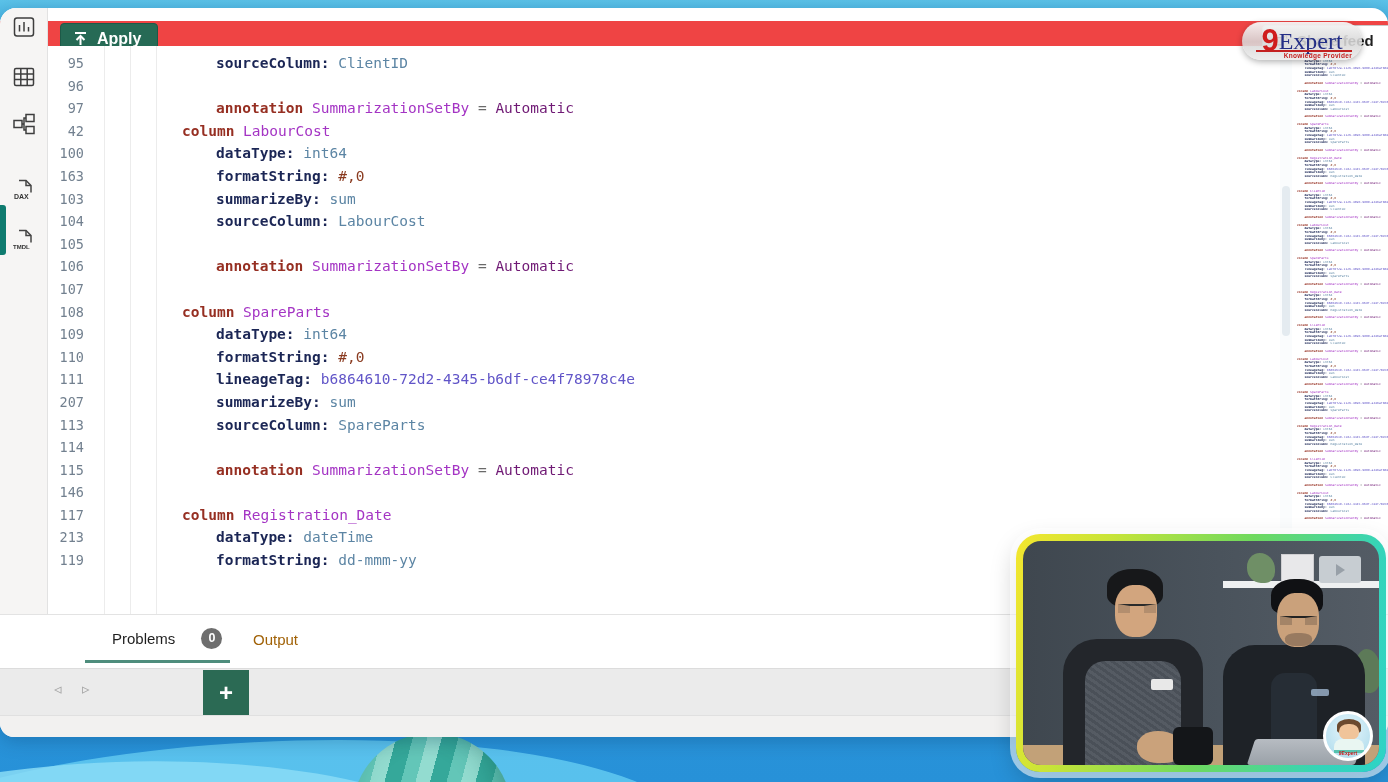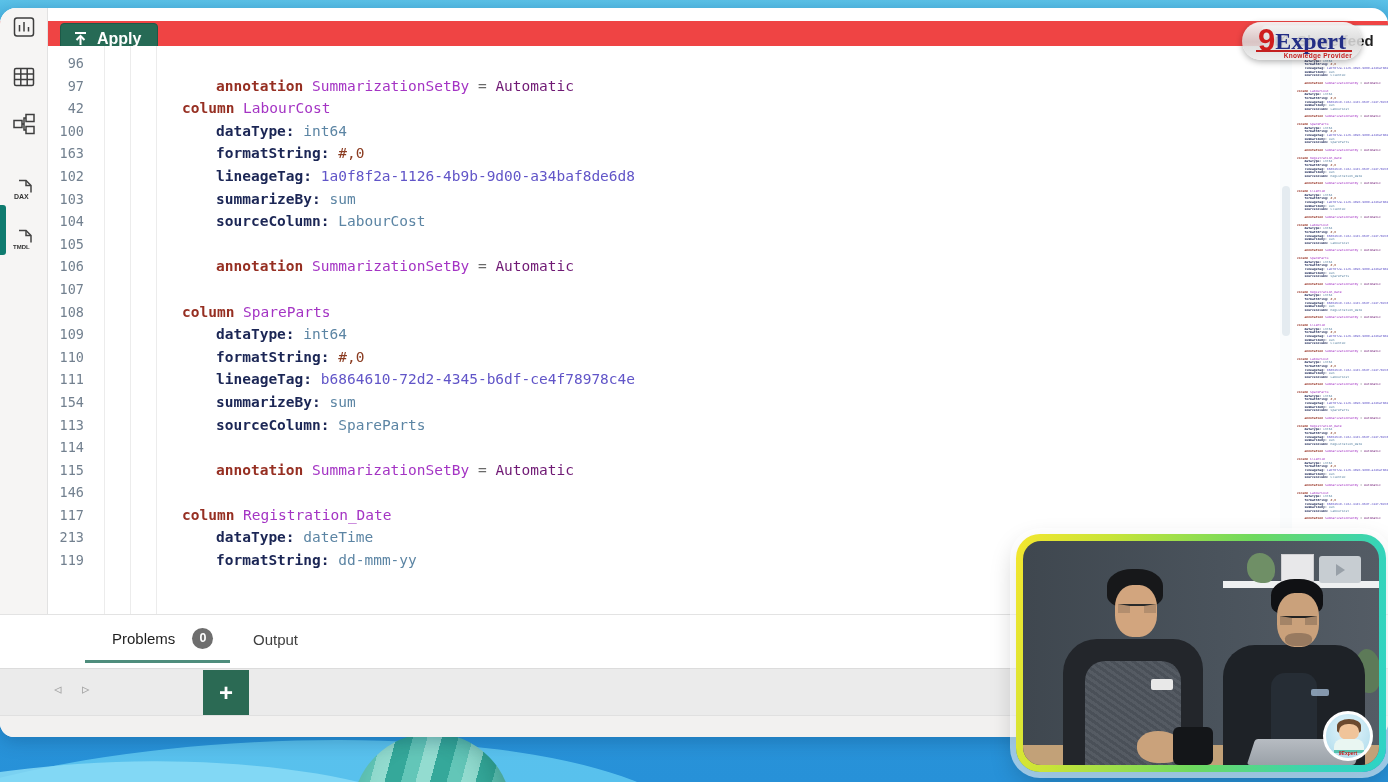--- a/index.html
+++ b/index.html
@@ -56,25 +56,25 @@
   .tok-txt{color:#701a75}
   .scrollbar{position:absolute;right:96px;top:0;width:12px;height:100%;background:#fafcfd}
   .scroll-thumb{position:absolute;left:2px;top:140px;width:8px;height:150px;background:#e4ebf0;border-radius:4px}
   .minimap{position:absolute;right:0;top:2px;width:94px;height:566px;overflow:hidden;padding:8px 0 0 3px}
   .mini-block{margin-bottom:4px}
   .mini-line{height:3.7px;font:3.1px/3.7px "DejaVu Sans Mono",monospace;white-space:pre;overflow:hidden}
 
   
   .divider{position:absolute;left:0;top:606px;width:100%;height:1px;background:#e3e3e3}
   .panel{position:absolute;left:0;top:607px;width:100%;height:53px;background:#fff}
-  .tab-problems{position:absolute;left:112px;top:13px;display:flex;align-items:center;gap:17px;
+  .tab-problems{position:absolute;left:112px;top:13px;display:flex;align-items:center;gap:26px;
     font-size:15px;color:#1e1e1e;cursor:pointer}
   .badge{width:21px;height:21px;border-radius:50%;background:#6e6e6e;color:#fff;
     font-size:12.5px;font-weight:bold;text-align:center;line-height:21px}
-  .tab-output{position:absolute;left:253px;top:16px;font-size:15px;color:#404040;cursor:pointer}
+  .tab-output{position:absolute;left:253px;top:16px;font-size:15px;color:#a16207;cursor:pointer}
   .problems-underline{position:absolute;left:85px;bottom:5px;width:145px;height:3px;background:#4e8d7c}
 
   
   .script-row{position:absolute;left:0;top:660px;width:100%;height:47px;background:#ebebeb;
     border-top:1px solid #dcdcdc}
   .nav-arrow{position:absolute;top:11px;font-size:15px;color:#a5a5a5;cursor:pointer}
   .arrow-left{left:54px}.arrow-right{left:82px}
   .script-tab{position:absolute;left:100px;top:1px;width:103px;height:45px;background:#fff;
     border-bottom:3px solid #2d6e57;display:flex;align-items:center;justify-content:center;
     font-size:15px;font-weight:600;color:#202020;cursor:pointer}
@@ -82,21 +82,21 @@
     color:#fff;font-size:24px;font-weight:bold;display:flex;align-items:center;justify-content:center;cursor:pointer}
 
   .status-strip{position:absolute;left:0;top:707px;width:100%;height:22px;background:#f2f1f0;
     border-top:1px solid #e0e0e0}
 
   
   .watermark{position:absolute;left:1242px;top:22px;width:120px;height:38px;z-index:5;
     border-radius:19px;background:linear-gradient(180deg,rgba(246,246,246,.95),rgba(214,214,214,.88) 52%,rgba(236,236,236,.92));
     box-shadow:0 2px 6px rgba(0,0,0,.3);display:flex;align-items:center;justify-content:center}
   .wm-9{color:#cf1d1d;font-weight:bold;font-size:31px;line-height:30px}
-  .wm-expert{color:#232e86;font-weight:bold;font-size:24px;font-family:"Liberation Serif",serif;line-height:26px}
+  .wm-expert{color:#232e86;font-weight:normal;font-size:24px;font-family:"Liberation Serif",serif;line-height:26px}
   .wm-line{position:absolute;left:14px;right:10px;bottom:8px;height:2px;background:#c42020}
   .wm-tag{position:absolute;right:10px;bottom:1px;font-size:6.5px;color:#c42020;letter-spacing:.3px;font-weight:bold}
 
   
   .webcam{position:absolute;left:1016px;top:534px;width:370px;height:238px;z-index:6;
     padding:7px;border-radius:24px;
     background:linear-gradient(105deg,#f4e62e 0%,#c8e438 22%,#6ed95e 55%,#35d4ba 85%,#2ed3c6 100%);
     box-shadow:0 0 0 6px rgba(255,255,255,.55),0 10px 26px rgba(0,0,0,.22)}
   .video{position:relative;width:356px;height:224px;border-radius:18px;overflow:hidden;
     background:linear-gradient(90deg,#3f474f,#4a535c 55%,#545c65)}
@@ -206,44 +206,44 @@
       </svg>
     </div>
   </div>
 
   <div class="editor">
     <div class="guide" style="left:56px"></div>
     <div class="guide" style="left:82px"></div>
     <div class="guide" style="left:108px"></div>
     <div class="code-lines">
         <div class="code-line">
+          <span class="ln">95</span>
+          <span class="ct ind-p"><span class="tok-prop">sourceColumn:</span><span class="tok-val"> ClientID</span></span>
+        </div>
+        <div class="code-line">
           <span class="ln">96</span>
           <span class="ct ind-p"></span>
         </div>
         <div class="code-line">
           <span class="ln">97</span>
           <span class="ct ind-p"><span class="tok-kw">annotation</span><span class="tok-name"> SummarizationSetBy</span><span class="tok-op"> =</span><span class="tok-txt"> Automatic</span></span>
         </div>
         <div class="code-line">
           <span class="ln">42</span>
           <span class="ct ind-c"><span class="tok-kw">column</span><span class="tok-name"> LabourCost</span></span>
         </div>
         <div class="code-line">
           <span class="ln">100</span>
           <span class="ct ind-p"><span class="tok-prop">dataType:</span><span class="tok-val"> int64</span></span>
         </div>
         <div class="code-line">
           <span class="ln">163</span>
           <span class="ct ind-p"><span class="tok-prop">formatString:</span><span class="tok-str"> #,0</span></span>
         </div>
         <div class="code-line">
-          <span class="ln">102</span>
-          <span class="ct ind-p"><span class="tok-prop">lineageTag:</span><span class="tok-guid"> 1a0f8f2a-1126-4b9b-9d00-a34baf8de6d8</span></span>
-        </div>
-        <div class="code-line">
           <span class="ln">103</span>
           <span class="ct ind-p"><span class="tok-prop">summarizeBy:</span><span class="tok-val"> sum</span></span>
         </div>
         <div class="code-line">
           <span class="ln">104</span>
           <span class="ct ind-p"><span class="tok-prop">sourceColumn:</span><span class="tok-val"> LabourCost</span></span>
         </div>
         <div class="code-line">
           <span class="ln">105</span>
           <span class="ct ind-p"></span>
@@ -266,21 +266,21 @@
         </div>
         <div class="code-line">
           <span class="ln">110</span>
           <span class="ct ind-p"><span class="tok-prop">formatString:</span><span class="tok-str"> #,0</span></span>
         </div>
         <div class="code-line">
           <span class="ln">111</span>
           <span class="ct ind-p"><span class="tok-prop">lineageTag:</span><span class="tok-guid"> b6864610-72d2-4345-b6df-ce4f78978c4e</span></span>
         </div>
         <div class="code-line">
-          <span class="ln">154</span>
+          <span class="ln">207</span>
           <span class="ct ind-p"><span class="tok-prop">summarizeBy:</span><span class="tok-val"> sum</span></span>
         </div>
         <div class="code-line">
           <span class="ln">113</span>
           <span class="ct ind-p"><span class="tok-prop">sourceColumn:</span><span class="tok-val"> SpareParts</span></span>
         </div>
         <div class="code-line">
           <span class="ln">114</span>
           <span class="ct ind-p"></span>
         </div>

